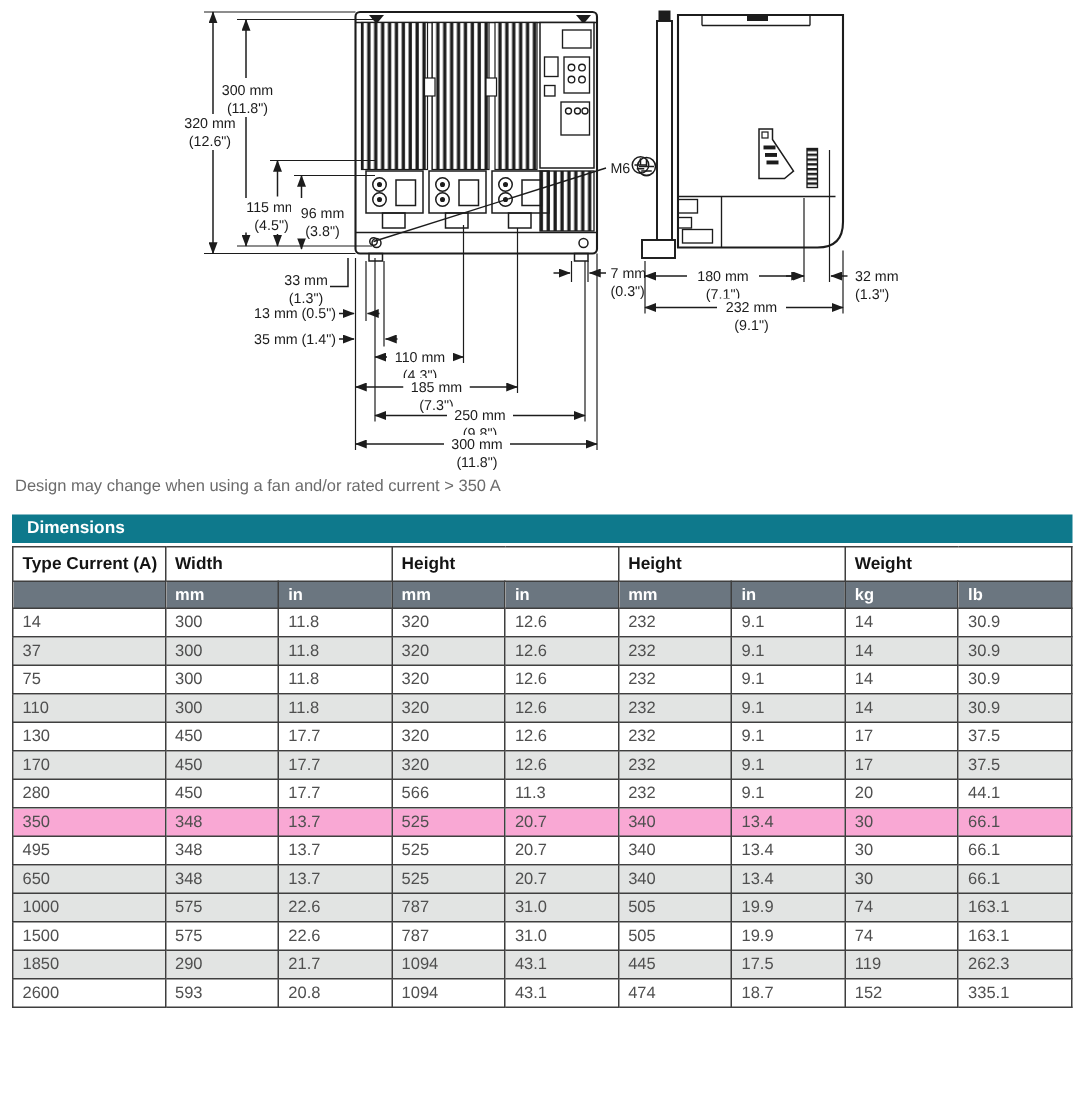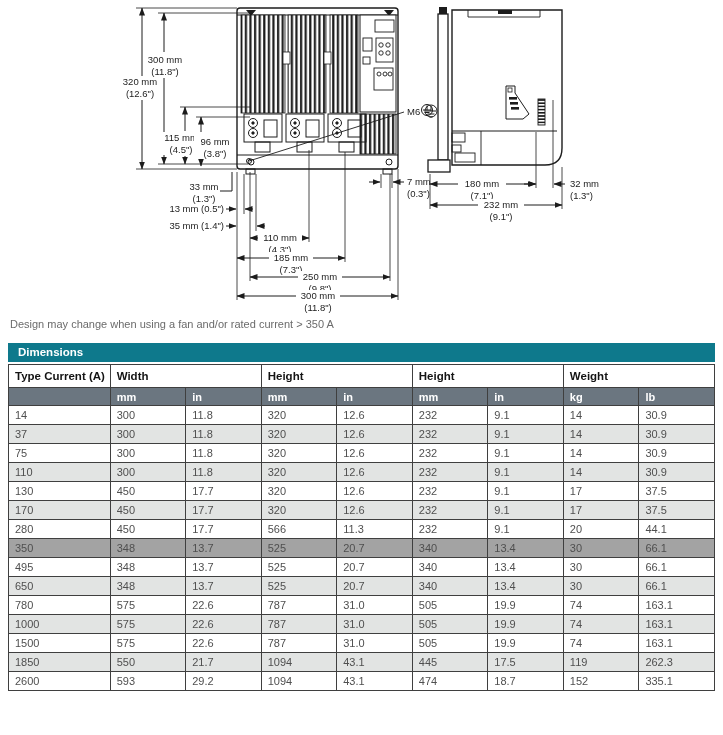--- a/index.html
+++ b/index.html
@@ -367,21 +367,21 @@
           <td>280</td>
           <td>450</td>
           <td>17.7</td>
           <td>566</td>
           <td>11.3</td>
           <td>232</td>
           <td>9.1</td>
           <td>20</td>
           <td>44.1</td>
         </tr>
-        <tr style="background: #a3a3a3;">
+        <tr style="background: #f9a8d4;">
           <td>350</td>
           <td>348</td>
           <td>13.7</td>
           <td>525</td>
           <td>20.7</td>
           <td>340</td>
           <td>13.4</td>
           <td>30</td>
           <td>66.1</td>
         </tr>
@@ -400,31 +400,20 @@
           <td>650</td>
           <td>348</td>
           <td>13.7</td>
           <td>525</td>
           <td>20.7</td>
           <td>340</td>
           <td>13.4</td>
           <td>30</td>
           <td>66.1</td>
         </tr>
-        <tr>
-          <td>780</td>
-          <td>575</td>
-          <td>22.6</td>
-          <td>787</td>
-          <td>31.0</td>
-          <td>505</td>
-          <td>19.9</td>
-          <td>74</td>
-          <td>163.1</td>
-        </tr>
         <tr style="background: rgb(226, 228, 227);">
           <td>1000</td>
           <td>575</td>
           <td>22.6</td>
           <td>787</td>
           <td>31.0</td>
           <td>505</td>
           <td>19.9</td>
           <td>74</td>
           <td>163.1</td>
@@ -435,33 +424,33 @@
           <td>22.6</td>
           <td>787</td>
           <td>31.0</td>
           <td>505</td>
           <td>19.9</td>
           <td>74</td>
           <td>163.1</td>
         </tr>
         <tr style="background: rgb(226, 228, 227);">
           <td>1850</td>
-          <td>550</td>
+          <td>290</td>
           <td>21.7</td>
           <td>1094</td>
           <td>43.1</td>
           <td>445</td>
           <td>17.5</td>
           <td>119</td>
           <td>262.3</td>
         </tr>
         <tr>
           <td>2600</td>
           <td>593</td>
-          <td>29.2</td>
+          <td>20.8</td>
           <td>1094</td>
           <td>43.1</td>
           <td>474</td>
           <td>18.7</td>
           <td>152</td>
           <td>335.1</td>
         </tr>
       </tbody>
   </table>
 </div>

